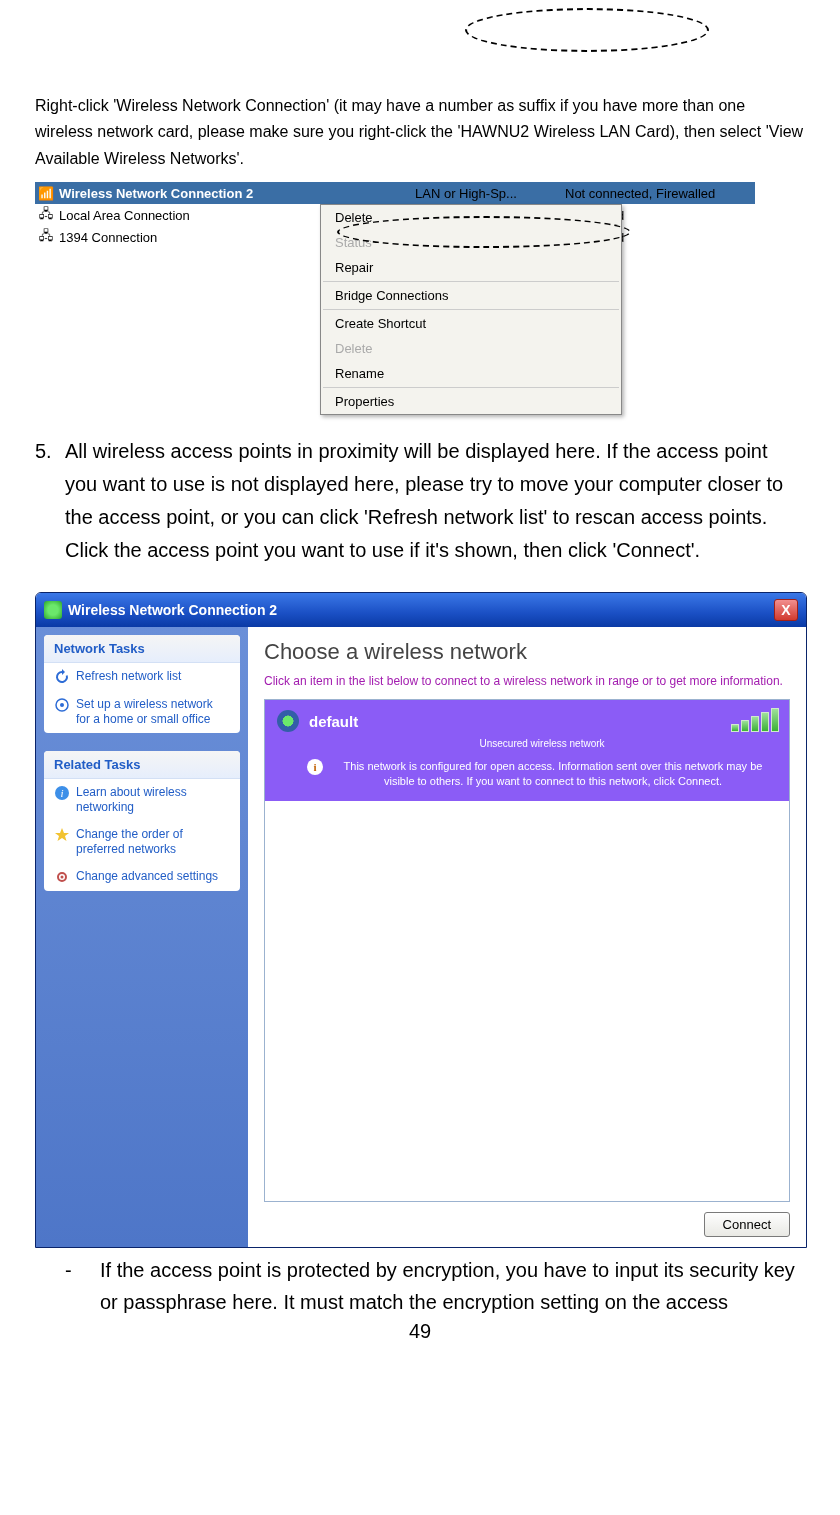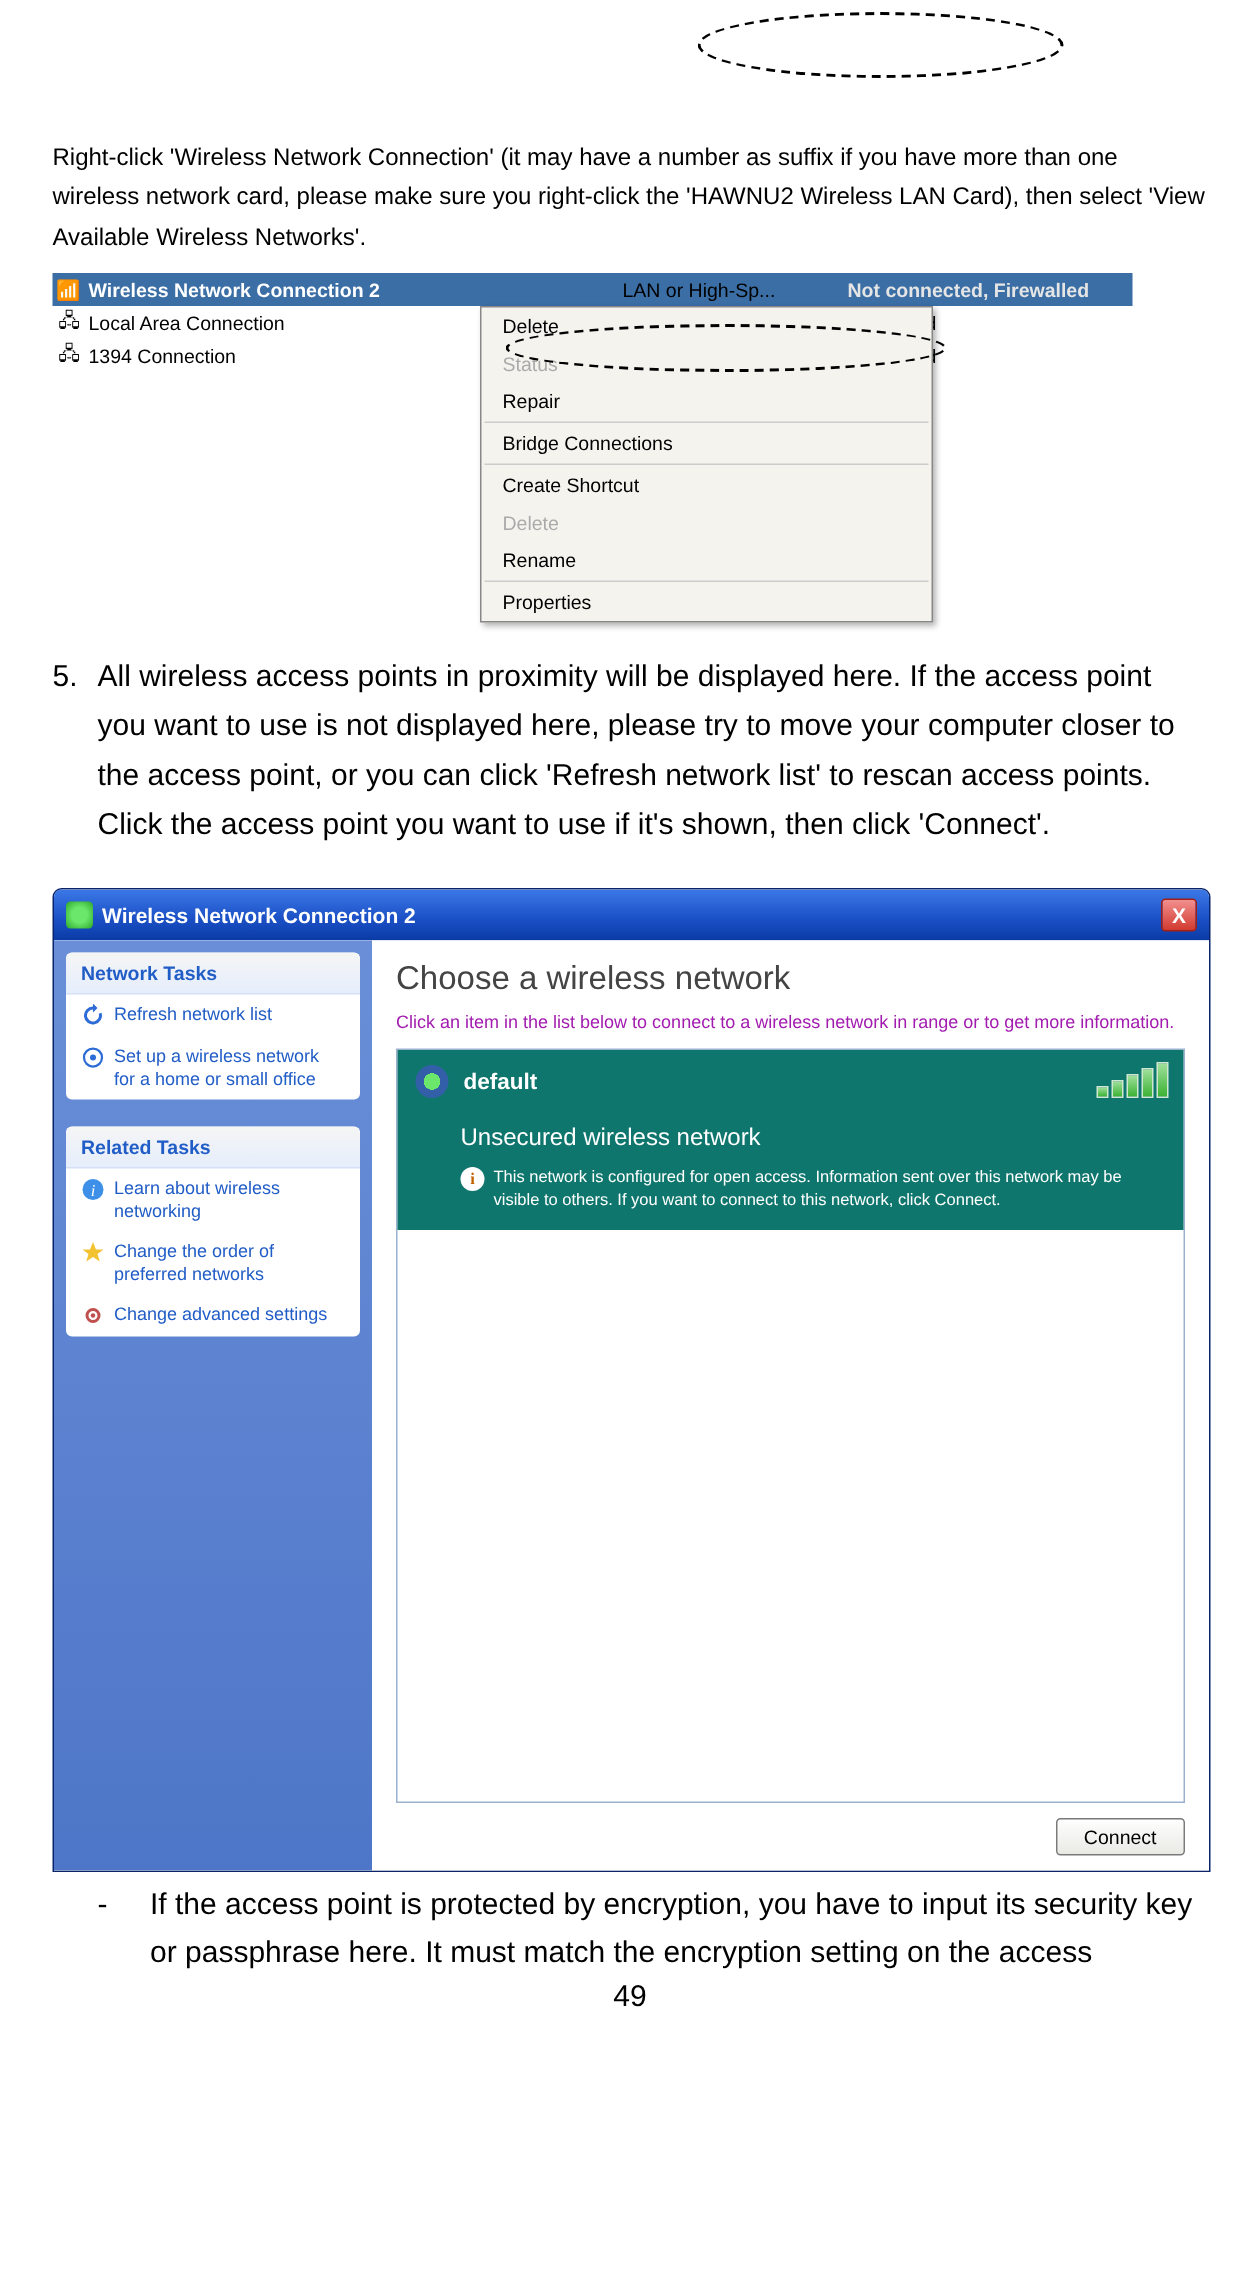--- a/index.html
+++ b/index.html
@@ -164,42 +164,43 @@
     font-weight: normal;
     color: #444;
   }
   .shot2 .main .hint { font-size: 12px; color: #a21caf; margin-bottom: 10px; line-height:1.35; }
   .shot2 .netlist {
     flex: 1;
     border: 1px solid #9bb2cf;
     background: #fff;
   }
   .shot2 .netitem {
-    background: #0f766e;
+    background: #8b5cf6;
     color: #fff;
     padding: 10px 12px 12px 12px;
     position: relative;
+    text-align: center;
   }
   .shot2 .netitem .row1 { display: flex; align-items: center; gap: 10px; }
   .shot2 .netitem .sig {
     width: 22px; height: 22px; flex:none;
     background: radial-gradient(circle,#6be86b 35%,#335ea8 36%);
     border-radius: 50%;
     position: relative;
   }
   .shot2 .netitem .ssid { font-size: 15px; font-weight: bold; }
   .shot2 .netitem .bars {
     position: absolute; right: 10px; top: 8px;
     display: flex; gap: 2px; align-items: flex-end;
   }
   .shot2 .netitem .bars span {
     width: 6px; background: linear-gradient(#9fe09b,#3cb234);
     border:1px solid #d0e8cf;
   }
-  .shot2 .netitem .sub { font-size: 16px; margin-top: 18px; margin-left: 30px; }
+  .shot2 .netitem .sub { font-size: 10px; margin-top: 6px; margin-left: 30px; }
   .shot2 .netitem .warn { display:flex; gap:6px; font-size:11px; margin-top:10px; margin-left:30px; line-height:1.35; }
   .shot2 .netitem .warn .wic {
     width:16px;height:16px;flex:none;background:#fff;border-radius:50%;
     color:#c06000;display:flex;align-items:center;justify-content:center;font-weight:bold;font-family:serif;
   }
   .shot2 .btnrow { display:flex; justify-content:flex-end; padding-top:10px; }
   .shot2 .btn {
     background: linear-gradient(#fefefe,#e9e9e4);
     border: 1px solid #7a7a7a;
     border-radius: 3px;
@@ -215,21 +216,21 @@
 <div class="page">
   <div class="dotted-ellipse"></div>
 
   <div class="body-text">Right-click 'Wireless Network Connection' (it may have a number as suffix if you have more than one wireless network card, please make sure you right-click the 'HAWNU2 Wireless LAN Card), then select 'View Available Wireless Networks'.</div>
 
   <div class="shot1">
     <div class="row sel">
       <span class="ic">📶</span>
       <span class="nm">Wireless Network Connection 2</span>
       <span class="st1" style="color:#000;font-weight:normal">LAN or High-Sp...</span>
-      <span class="st2" style="color:#e5e5e5;font-weight:bold">Not connected, Firewalled</span>
+      <span class="st2" style="color:#000000;font-weight:normal">Not connected, Firewalled</span>
     </div>
     <div class="row">
       <span class="ic">🖧</span>
       <span class="nm">Local Area Connection</span>
       <span class="st1"></span>
       <span class="st2">Firewalled</span>
     </div>
     <div class="row">
       <span class="ic">🖧</span>
       <span class="nm">1394 Connection</span>

